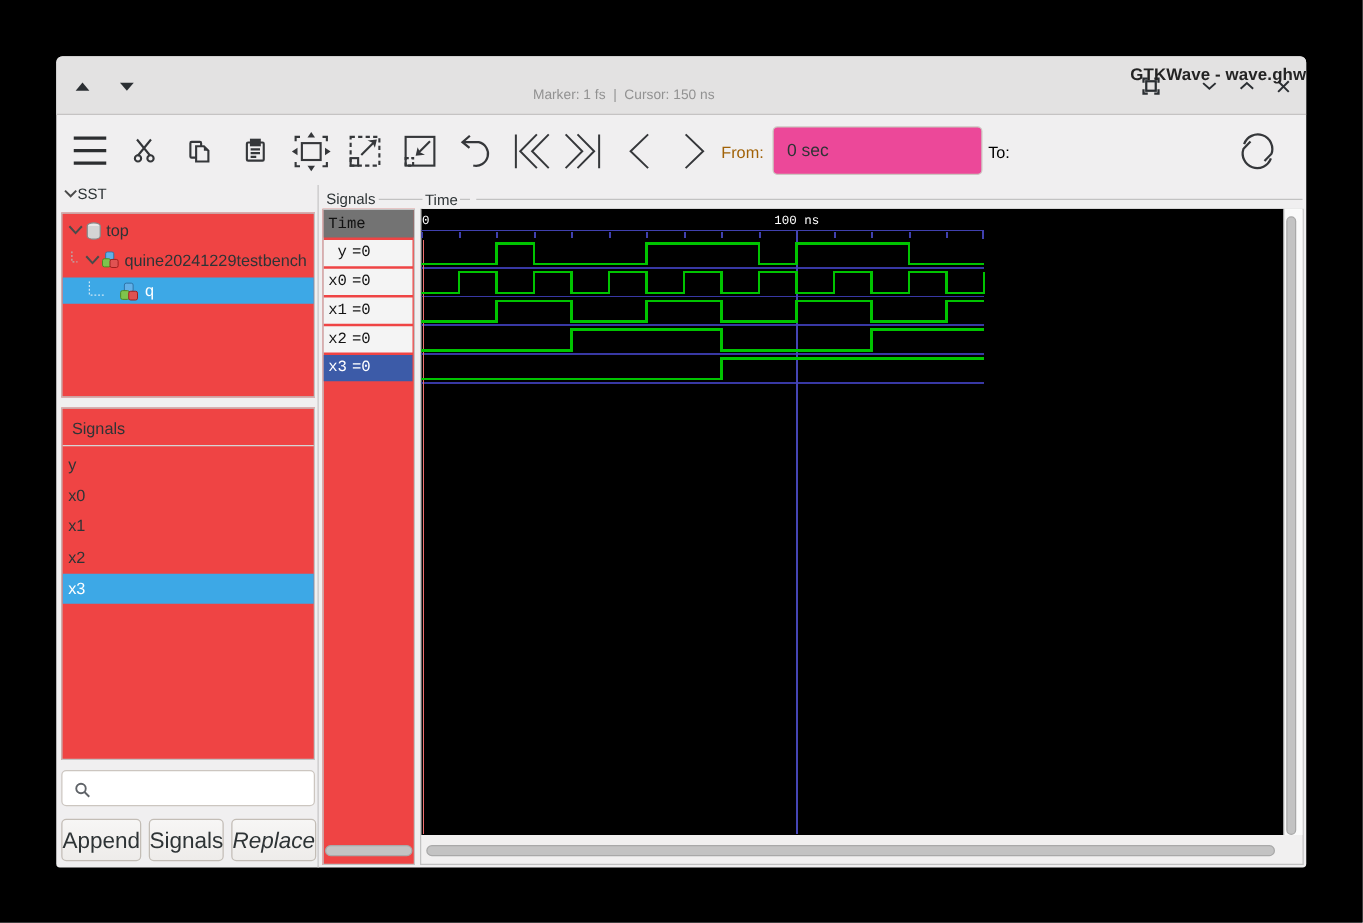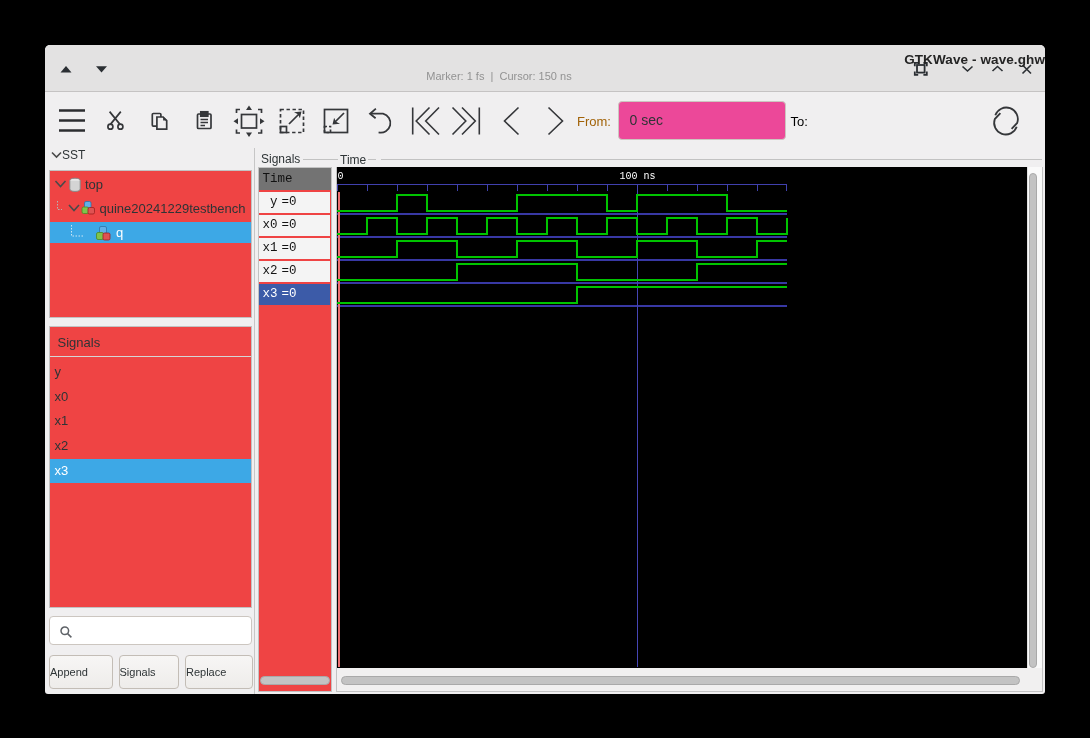--- a/index.html
+++ b/index.html
@@ -11,21 +11,21 @@
     box-shadow:0 0 0 1px rgba(0,0,0,0.35); }
   #titlebar { position:absolute; left:0; top:0; width:1000px; height:47px;
     background:#e3e2e2; border-bottom:1px solid #c5c3c3; }
   #title { position:absolute; left:0; top:7px; width:1000px; text-align:right;
     font-size:13.5px; font-weight:bold; color:#242424; letter-spacing:0.1px; }
   #subtitle { position:absolute; left:0; top:25px; width:908px; text-align:center;
     font-size:11px; color:#929292; }
   .panelbox { position:absolute; background:#ef4444; border:1px solid #c2c2c2; }
   .treerow { position:absolute; font-size:13px; color:#2e3436; }
   .btn { position:absolute; height:34px; background:linear-gradient(#f7f6f5,#eeecea);
-    border:1px solid #c3bdb6; border-radius:4px; font-size:11px; color:#2e3436;
+    border:1px solid #c3bdb6; border-radius:4px; font-size:18px; color:#2e3436;
     text-align:left; line-height:32px; }
   .vrow { position:absolute; left:1px; width:71px; height:21px; background:#f4f4f4;
     font-family:"Liberation Mono", monospace; font-size:12.5px; color:#141414;
     line-height:21px; white-space:pre; }
   .vrow i { font-style:normal; position:absolute; left:3.5px; }
   .vrow em { font-style:normal; position:absolute; left:22.5px; }
 </style>
 </head>
 <body>
 <div id="win">
@@ -171,21 +171,21 @@
 
     <div class="abs" style="left:4px;top:470.5px;width:202.5px;height:29.5px;background:#fff;border:1px solid #ccc6c0;border-radius:4px;">
       <svg class="abs" style="left:7px;top:6px" width="18" height="18" viewBox="0 0 18 18">
         <circle cx="7.8" cy="7.8" r="3.8" stroke="#5f6368" stroke-width="1.5" fill="none"></circle>
         <path d="M10.6 10.6 L14.4 14.4" stroke="#5f6368" stroke-width="1.5"></path>
       </svg>
     </div>
 
     <div class="btn" style="left:4px;top:509.5px;width:63.5px;">Append</div>
     <div class="btn" style="left:73.5px;top:509.5px;width:60.5px;">Signals</div>
-    <div class="btn" style="left:140px;top:509.5px;width:67.5px;">Replace</div>
+    <div class="btn" style="left:140px;top:509.5px;width:67.5px;font-style:italic;">Replace</div>
   </div>
 
   <div class="abs" style="left:209px;top:103px;width:1px;height:588px;background:#c6c6c6;"></div>
 
   <div class="abs" style="left:213px;top:100px;width:123px;height:549px;">
     <div class="abs" style="left:1px;top:7px;font-size:12px;color:#2e3436;background:#f0eff0;padding:0 2px;z-index:2;">Signals</div>
     <div class="abs" style="left:45px;top:14px;width:73px;height:1px;background:#c2c2c2;"></div>
     <div class="panelbox" style="left:0;top:21.5px;width:73.5px;height:525px;border-radius:0;"></div>
     <div class="panelbox" style="left:0;top:21.5px;width:73.5px;height:525px;background:none;border:none;overflow:hidden;">
       <div class="abs" style="left:1px;top:1px;width:71.5px;height:22.5px;background:#737373;font-family:'Liberation Mono',monospace;font-size:12.5px;color:#111;line-height:22.5px;padding-left:3.5px;">Time</div>

